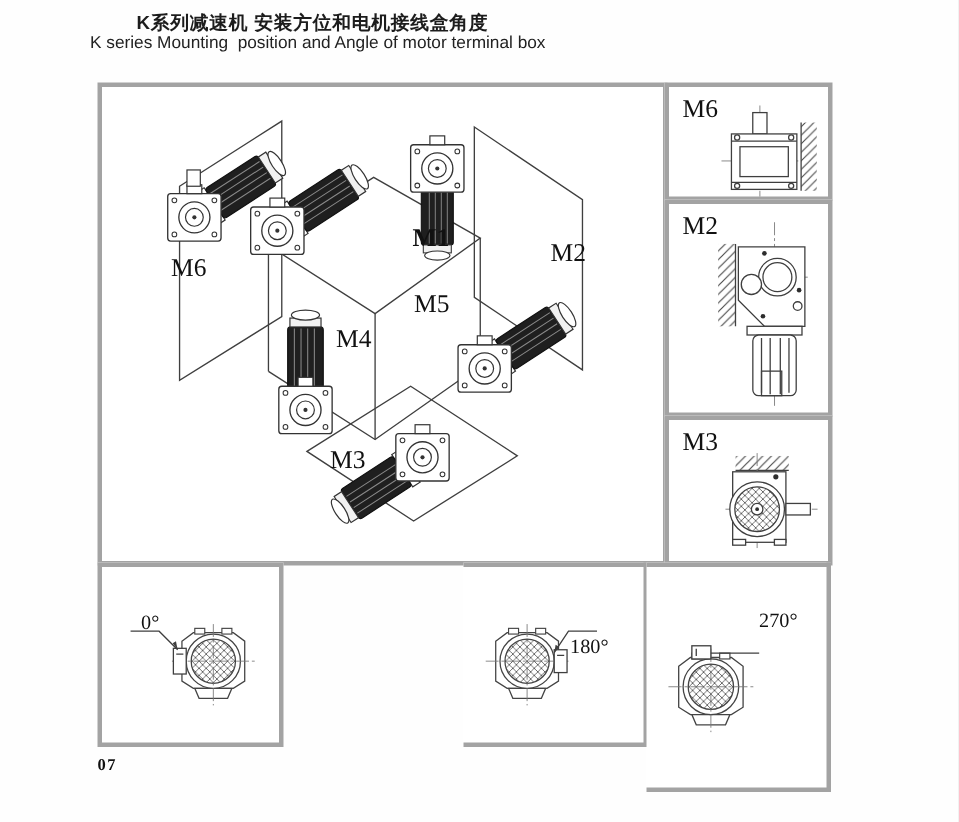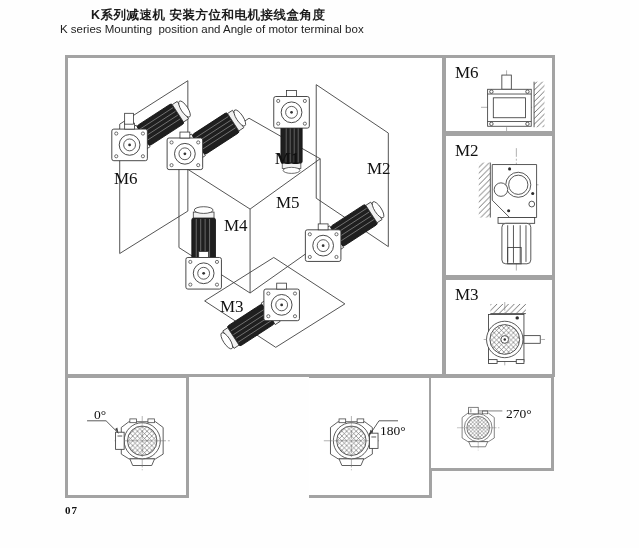--- a/index.html
+++ b/index.html
@@ -15,21 +15,21 @@
     position:absolute;left:60px;top:23px;font-size:11.5px;color:#222;white-space:pre;
   }
   .panel{position:absolute;border:3px solid #a3a3a3;background:#fff;box-sizing:border-box;}
   #iso-panel{left:65px;top:55px;width:380px;height:322px;}
   #panel-m6{left:443px;top:55px;width:112px;height:79px;}
   #panel-m2{left:443px;top:133px;width:112px;height:145px;}
   #panel-m3{left:443px;top:277px;width:112px;height:100px;}
   #panel-a0{left:65px;top:375px;width:124px;height:123px;}
   #panel-a90{left:188px;top:375px;width:122px;height:123px;border-left:none;}
   #panel-a180{left:309px;top:375px;width:123px;height:123px;border-left:none;}
-  #panel-a270{left:431px;top:375px;width:123px;height:96px;border-left:none;}
+  #panel-a270{left:431px;top:375px;width:123px;height:153px;border-left:none;}
   .panel svg{position:absolute;left:0;top:0;width:100%;height:100%;}
   .lbl{
     position:absolute;font-family:"Liberation Serif",serif;color:#111;
     font-size:17px;line-height:1;white-space:nowrap;
   }
   .lbl.small{font-size:13.5px;}
   .page-number{
     position:absolute;left:65px;top:504px;font-size:11px;font-weight:600;
     letter-spacing:1px;color:#111;font-family:Liberation Serif, serif;
   }

